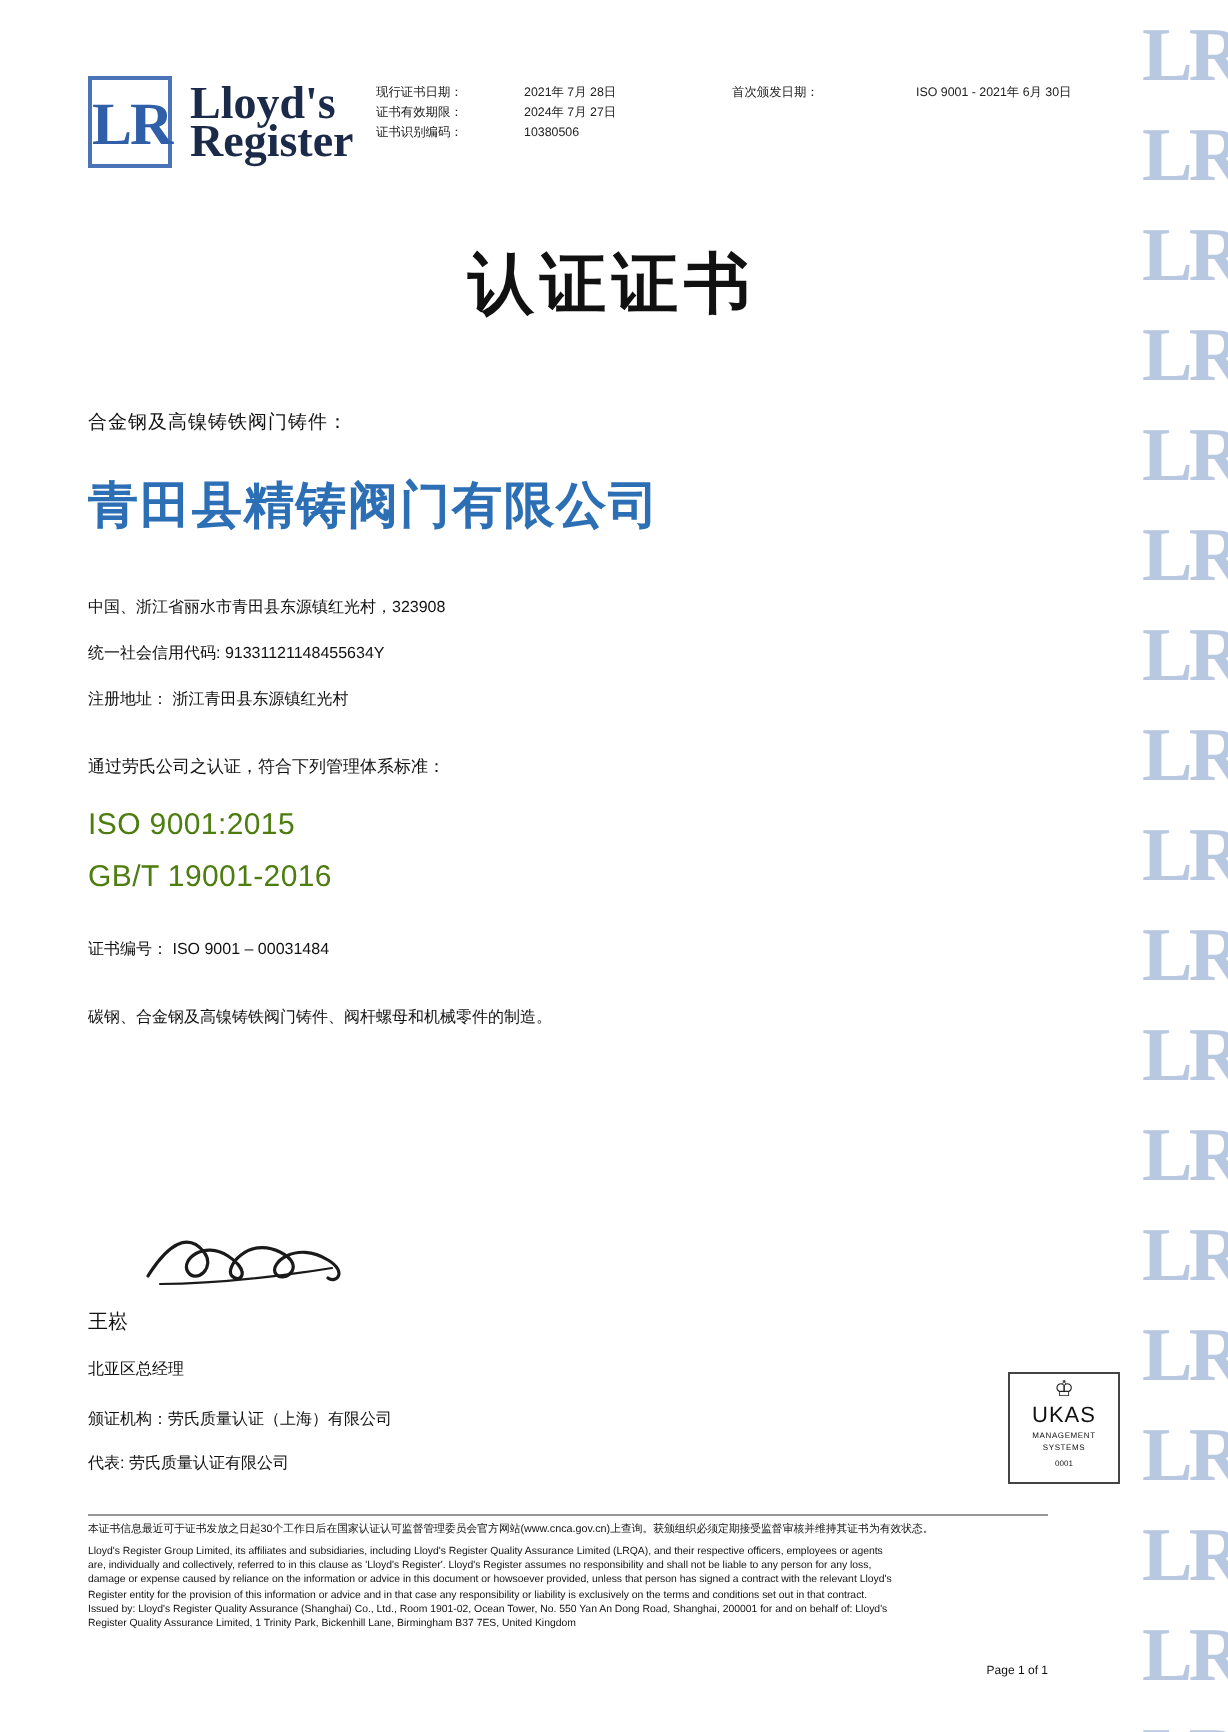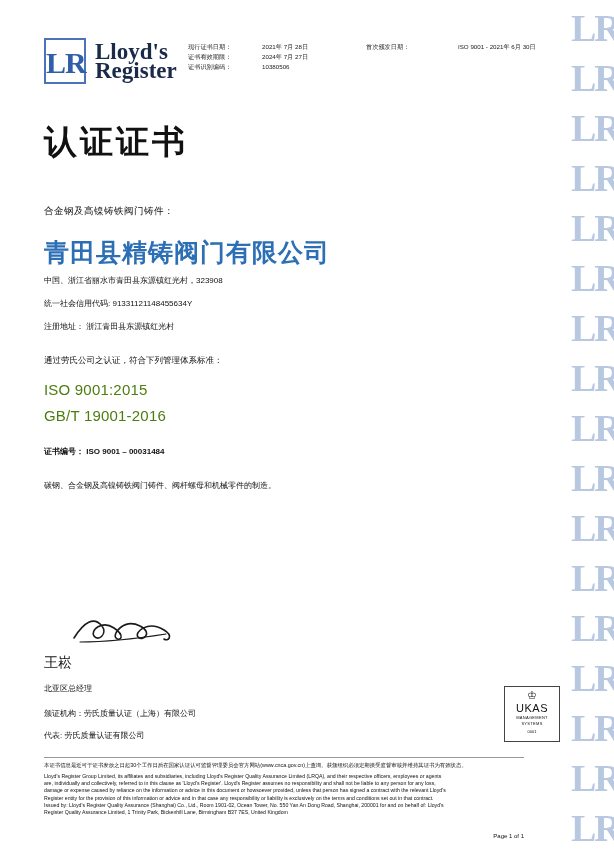--- a/index.html
+++ b/index.html
@@ -118,20 +118,21 @@
     width: 110px;
   }
 
   
   .cert-title {
     margin: 36px 0 0 44px;
     font-size: 33px;
     font-weight: bold;
     letter-spacing: 3px;
     color: #111;
+    text-align: center;
   }
 
   .intro {
     margin: 40px 0 0 44px;
     font-size: 9.5px;
     letter-spacing: 0.5px;
     color: #111;
   }
 
   .company {
@@ -141,42 +142,41 @@
     color: #2c6fb5;
     letter-spacing: 1px;
   }
 
   .addr-line {
     margin: 0 0 0 44px;
     font-size: 8px;
     color: #111;
     line-height: 12px;
   }
-  .addr-line.first { margin-top: 6px; }
+  .addr-line.first { margin-top: 29px; }
   .addr-line.sp { margin-top: 11px; }
 
   .standards-intro {
     margin: 22px 0 0 44px;
     font-size: 8.5px;
     color: #111;
   }
   .standard {
     margin: 9px 0 0 44px;
     font-size: 15px;
     font-weight: normal;
     color: #4d7c0f;
     letter-spacing: 0.2px;
   }
   .standard.first { margin-top: 14px; }
 
   .certno {
     margin: 22px 0 0 44px;
     font-size: 8px;
     color: #111;
-    font-weight: bold;
   }
 
   .scope-intro {
     margin: 46px 0 0 44px;
     font-size: 8px;
     color: #111;
   }
   .scope-body {
     margin: 22px 0 0 44px;
     font-size: 8px;
@@ -188,21 +188,21 @@
   
   .sig-area {
     position: absolute;
     left: 44px;
     top: 612px;
     width: 430px;
   }
   .sig-svg { display: block; margin-left: 24px; }
   .sig-name {
     margin-top: 6px;
-    font-size: 14px;
+    font-size: 10px;
     color: #111;
   }
   .sig-role {
     margin-top: 11px;
     font-size: 8px;
     color: #111;
   }
   .sig-org {
     margin-top: 14px;
     font-size: 8px;

